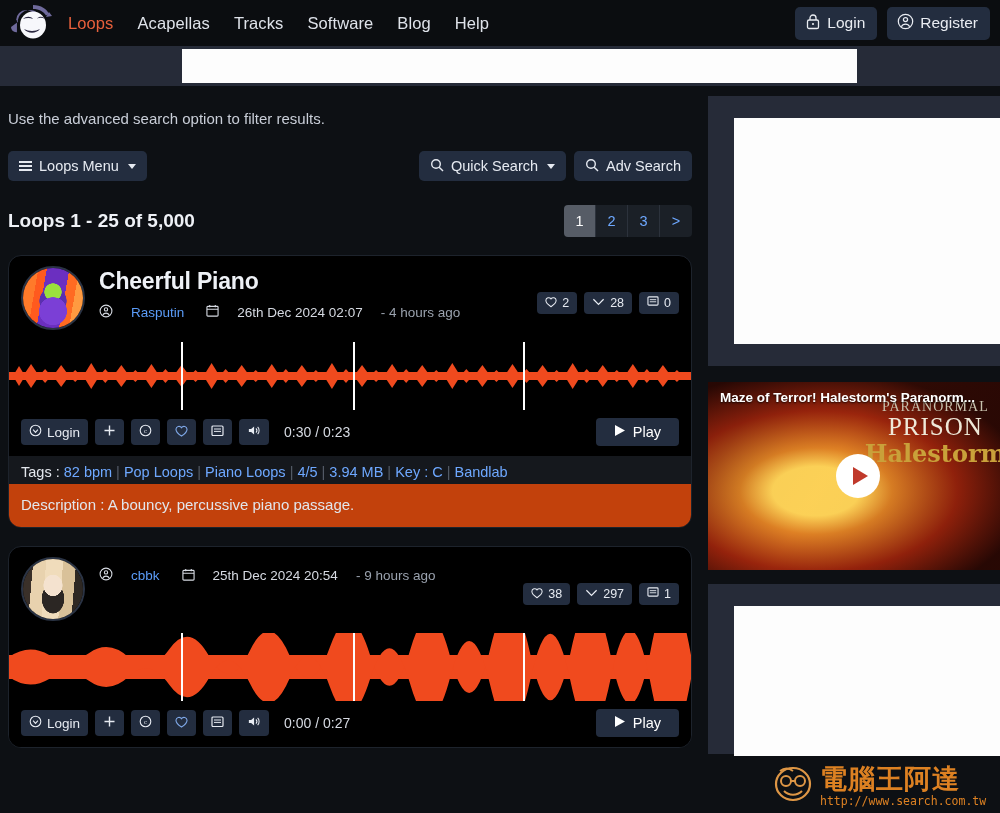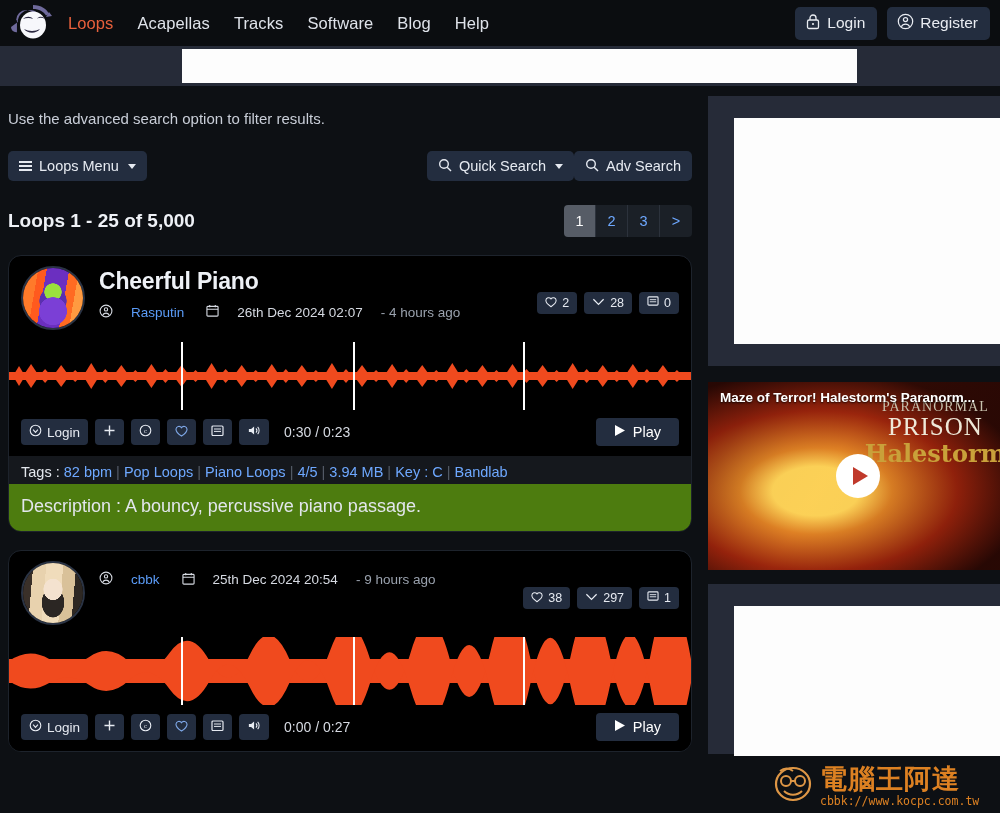--- a/index.html
+++ b/index.html
@@ -61,21 +61,21 @@
 
   .toolbar {
     display: flex; align-items: center; margin-top: 24px; height: 30px;
   }
   .pill {
     display: flex; align-items: center; gap: 7px;
     background: #232d3f; color: #e6eaf1; border: none;
     height: 30px; padding: 0 11px; border-radius: 5px;
     font-size: 14.5px; font-family: inherit; cursor: pointer; white-space: nowrap;
   }
-  .toolbar .right { margin-left: auto; display: flex; }
+  .toolbar .right { margin-left: auto; display: flex; gap: 8px; }
   .caret {
     width: 0; height: 0; border-left: 4px solid transparent;
     border-right: 4px solid transparent; border-top: 5px solid #e6eaf1;
     margin-left: 2px;
   }
   .burger { display: flex; flex-direction: column; gap: 2.5px; }
   .burger i { display: block; width: 13px; height: 1.6px; background: #e6eaf1; }
 
   .resultbar { display: flex; align-items: center; margin-top: 24px; }
   .result-count { font-size: 19px; color: #eef1f6; font-weight: 600; }
@@ -141,22 +141,22 @@
     height: 28px; padding: 0 18px; border-radius: 4px;
     font-size: 14.5px; font-family: inherit; cursor: pointer;
   }
   .tags {
     padding: 8px 12px 4px 12px; background: #15181d;
     font-size: 14.5px; color: #e2e6ec;
   }
   .tags .sep { color: #555c68; margin: 0 4px; }
   .tags a { color: #6ea8ff; text-decoration: none; cursor: pointer; }
   .desc {
-    padding: 12px 12px 14px 12px; background: #4d7c0f;
-    font-size: 18px; color: #e2e6ec;
+    padding: 12px 12px 14px 12px; background: #c2410c;
+    font-size: 15px; color: #e2e6ec;
   }
 
   
   .rail { position: absolute; top: 96px; left: 708px; width: 292px; }
   .ad-box {
     background: #262b38; padding: 22px 0 22px 26px; position: relative;
     margin-bottom: 16px; height: 270px;
   }
   .ad-box .inner { background: #fdfdfd; width: 300px; height: 226px; position: relative; }
   .video-ad {
@@ -670,18 +670,18 @@
         <ellipse cx="23" cy="20" rx="17" ry="16" fill="none" stroke="#f0a24a" stroke-width="2.2"></ellipse>
         <circle cx="16" cy="17" r="5" fill="none" stroke="#f0a24a" stroke-width="2"></circle>
         <circle cx="30" cy="17" r="5" fill="none" stroke="#f0a24a" stroke-width="2"></circle>
         <line x1="21" y1="17" x2="25" y2="17" stroke="#f0a24a" stroke-width="2"></line>
         <path d="M14 27c5 5 13 5 18 0" fill="none" stroke="#f0a24a" stroke-width="2"></path>
         <path d="M10 7c4-3 9-3 13 0" fill="none" stroke="#f0a24a" stroke-width="2"></path>
       </svg>
     </span>
     <span class="wm-text">
       <span class="wm-cn">電腦王阿達</span>
-      <span class="wm-url">cbbk://www.kocpc.com.tw</span>
+      <span class="wm-url">http://www.search.com.tw</span>
     </span>
   </div>
 
   <div class="bottom-strip"></div>
 </div>
 
 </body></html>

